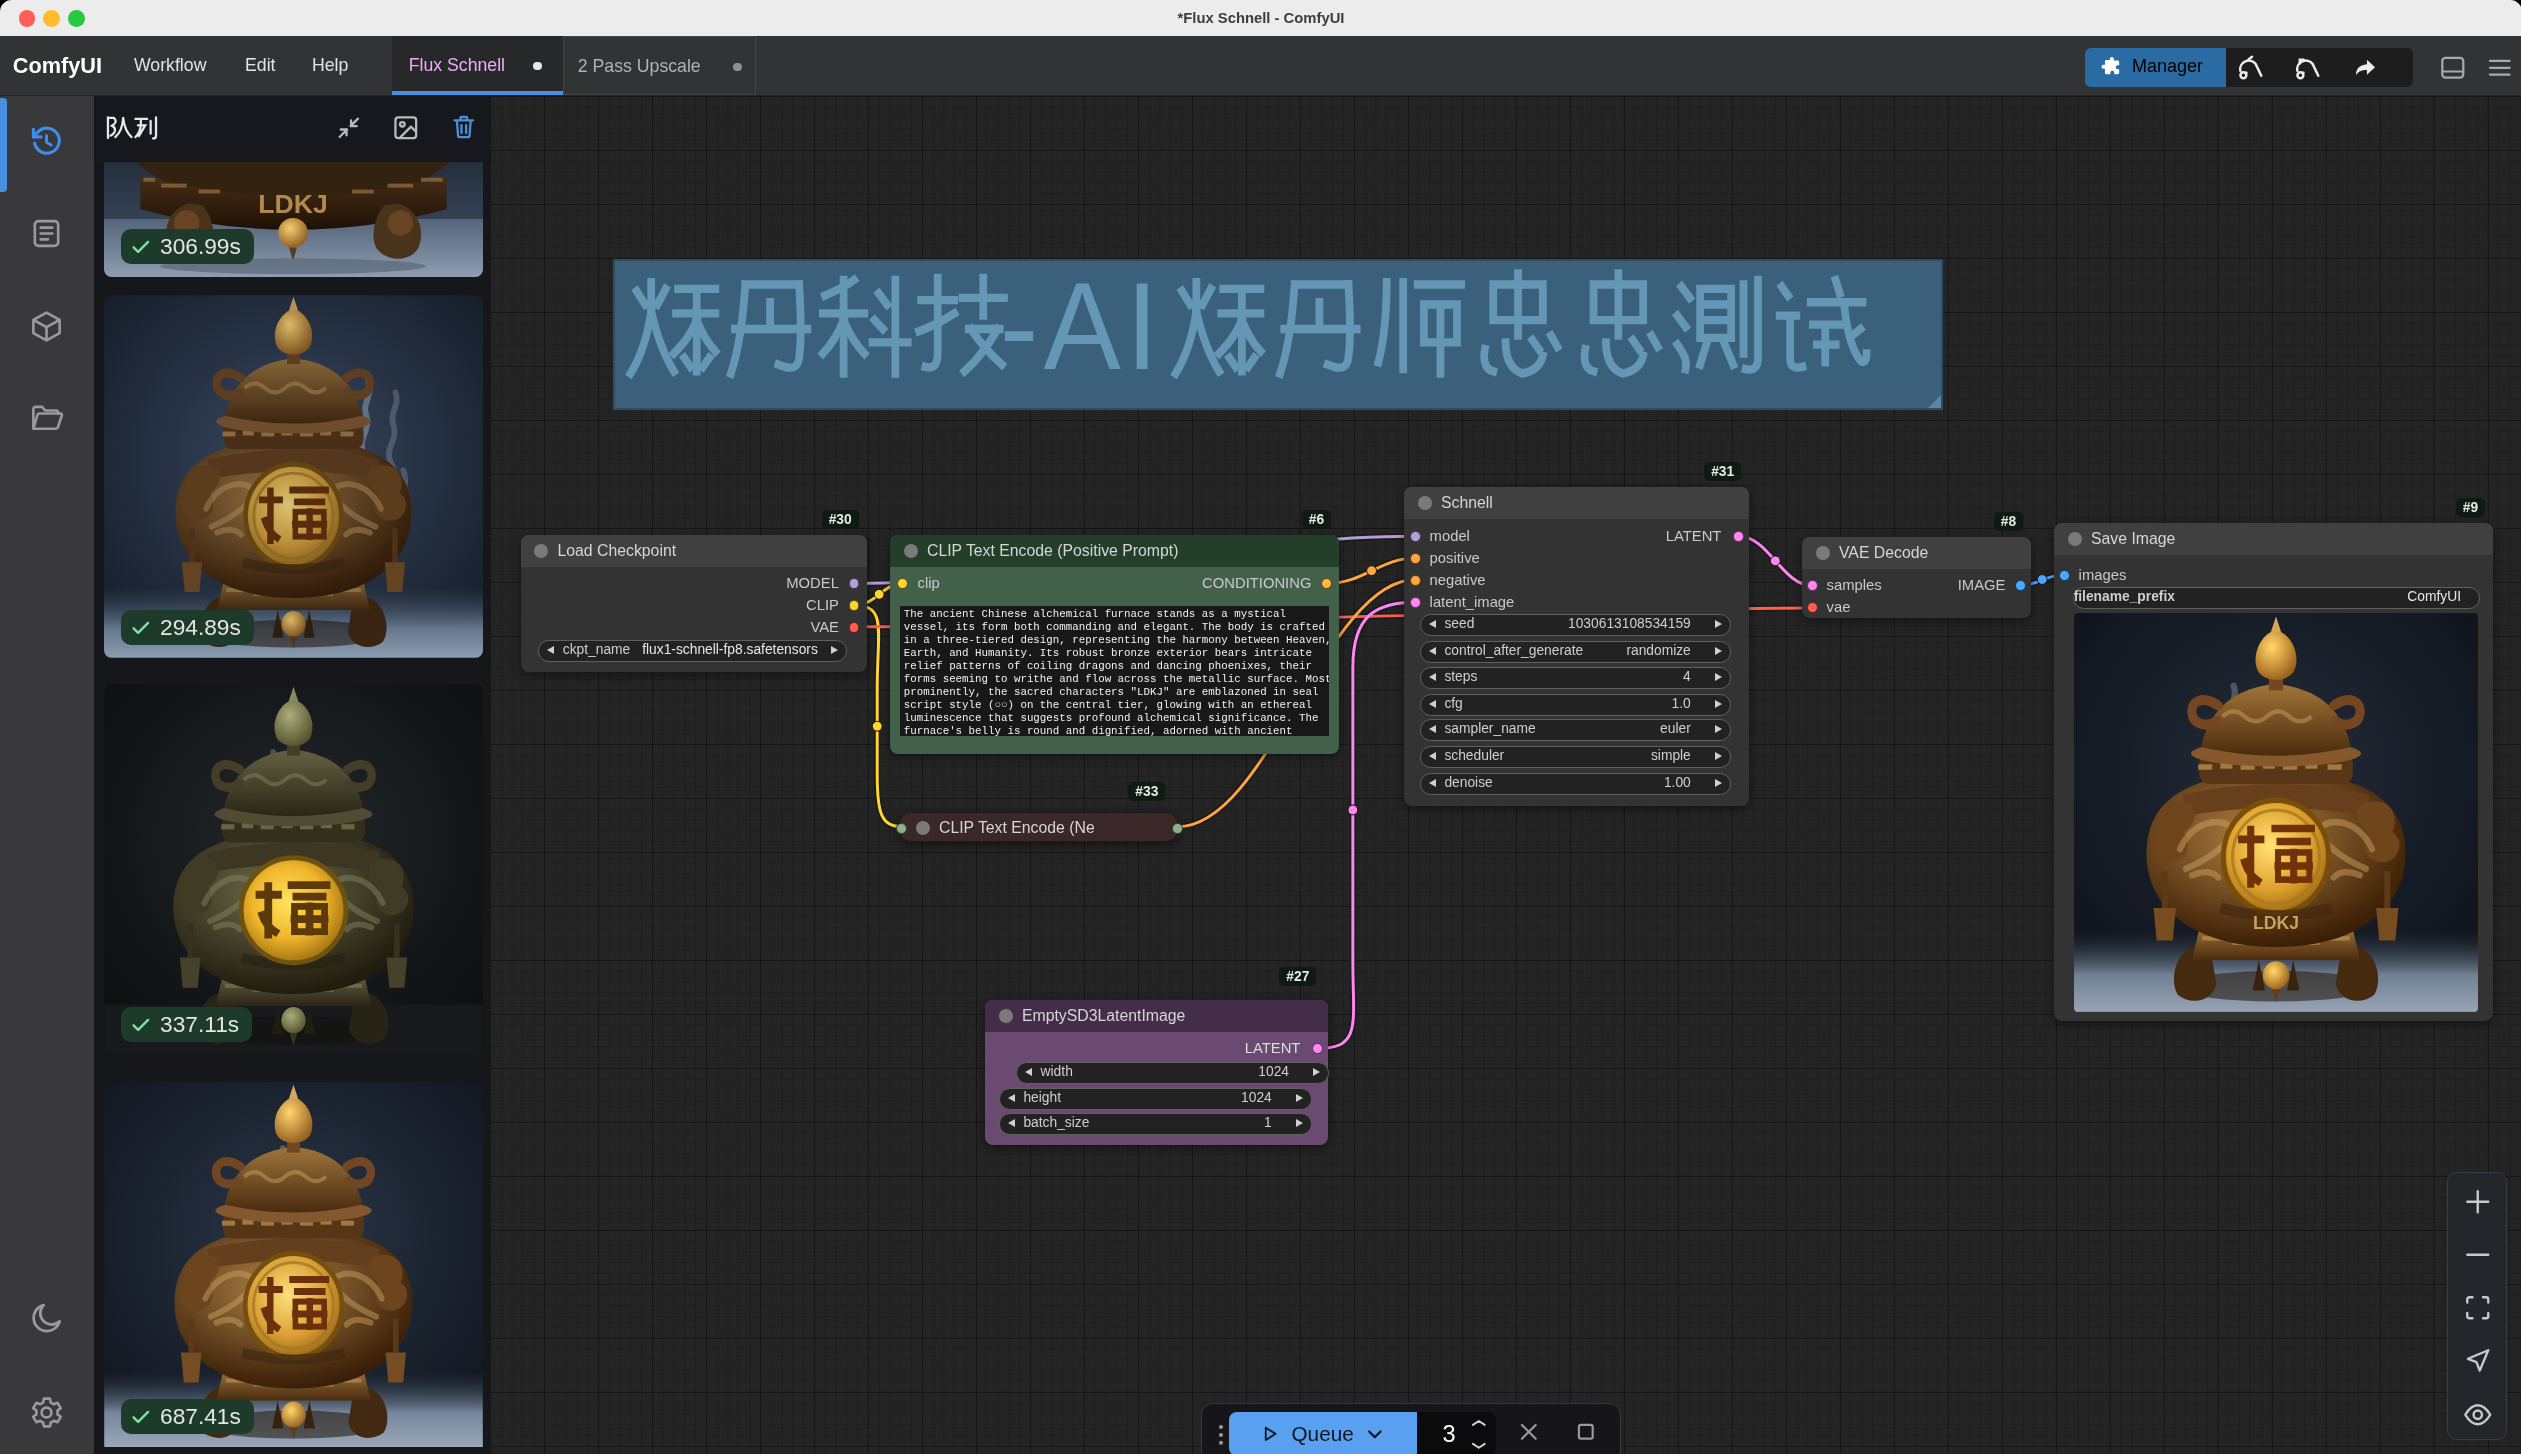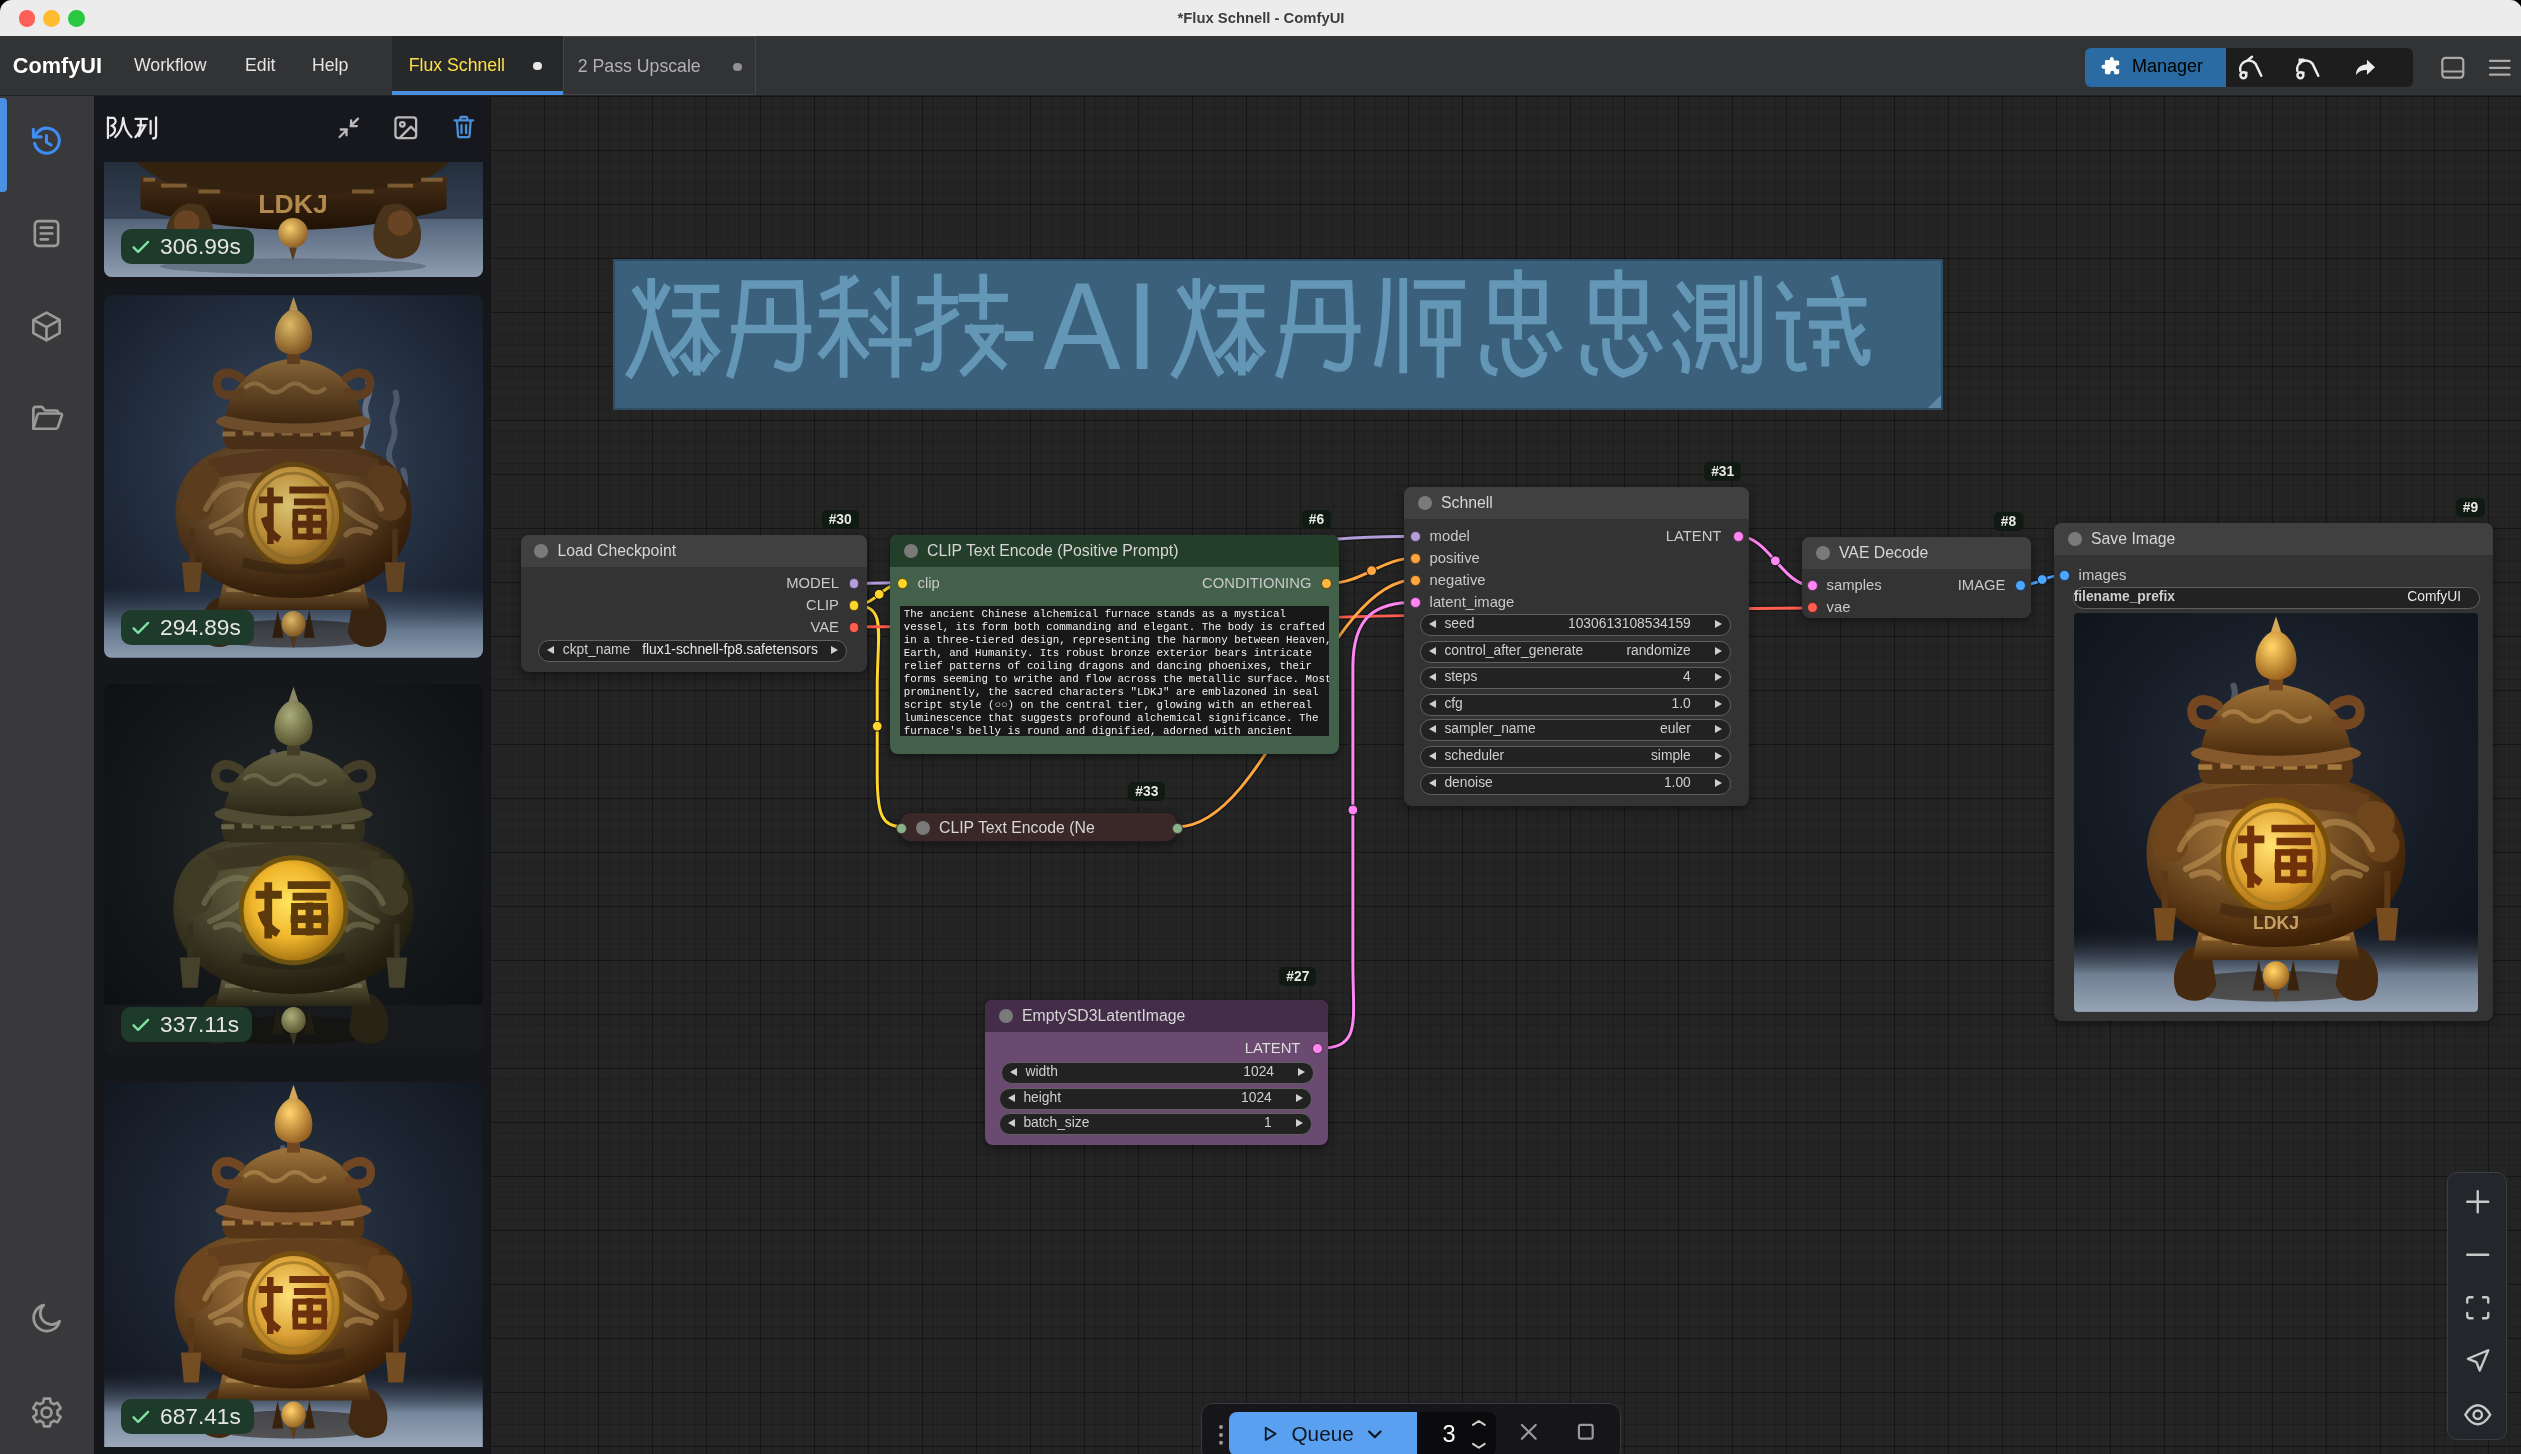--- a/index.html
+++ b/index.html
@@ -152,21 +152,21 @@
     <div class="tl" style="left:43px; background:#febc2e"></div>
     <div class="tl" style="left:68px; background:#28c840"></div>
     <div class="t">*Flux Schnell - ComfyUI</div>
   </div>
   <div id="menubar">
     <div class="mitem" style="left:12.8px; font-weight:bold; color:#fff; font-size:21.7px;">ComfyUI</div>
     <div class="mitem" style="left:134px;">Workflow</div>
     <div class="mitem" style="left:245px;">Edit</div>
     <div class="mitem" style="left:312px;">Help</div>
     <div id="tab1">
-        <span class="tabtxt" style="left:16.7px; color:#fde047;">Flux Schnell</span>
+        <span class="tabtxt" style="left:16.7px; color:#f0abfc;">Flux Schnell</span>
         <span class="dot" style="left:141px; top:25.6px; width:8.9px; height:8.9px; background:#e8e8e8;"></span>
         <div class="ul"></div>
       </div>
     <div id="tab2">
         <span class="tabtxt" style="left:13.8px; color:#b2b2b4;">2 Pass Upscale</span>
         <span class="dot" style="left:169px; top:25.6px; width:8.9px; height:8.9px; background:#909092;"></span>
       </div>
   </div>
   <div id="canvas">
     <div id="grid"></div>
@@ -420,21 +420,21 @@
       </div>
       <div class="badge" style="right:7.9px; top:-24.6px;">#9</div>
     </div>
 
     <div class="node" style="left:495px; top:904px; width:343px; height:145px; background:#6a4a70;">
       <div class="nhead" style="background:#432d49;"></div>
         <div class="ndot"></div>
       <div class="ntitle">EmptySD3LatentImage</div>
       <div class="plabel" style="right:27.6px; top:40px; color:#ddd;">LATENT</div>
         <div class="port" style="left:327px; top:43px; background:#ff86f3;"></div>
-      <div class="widget" style="left:16px; top:62px; width:313px;">
+      <div class="widget" style="left:31px; top:62px; width:313px;">
           <span class="arrL"></span>
           <span class="wl">width</span>
           <span class="wv" style="right:39px;">1024</span>
           <span class="arrR"></span>
         </div>
       <div class="widget" style="left:13.8px; top:88px; width:313px;">
           <span class="arrL"></span>
           <span class="wl">height</span>
           <span class="wv" style="right:39px;">1024</span>
           <span class="arrR"></span>

